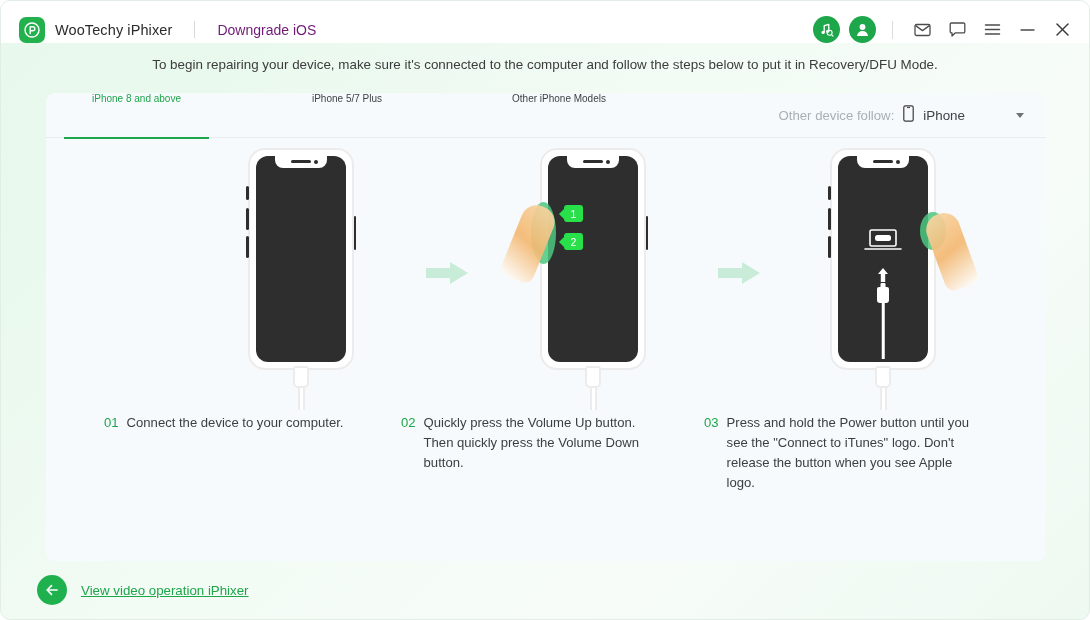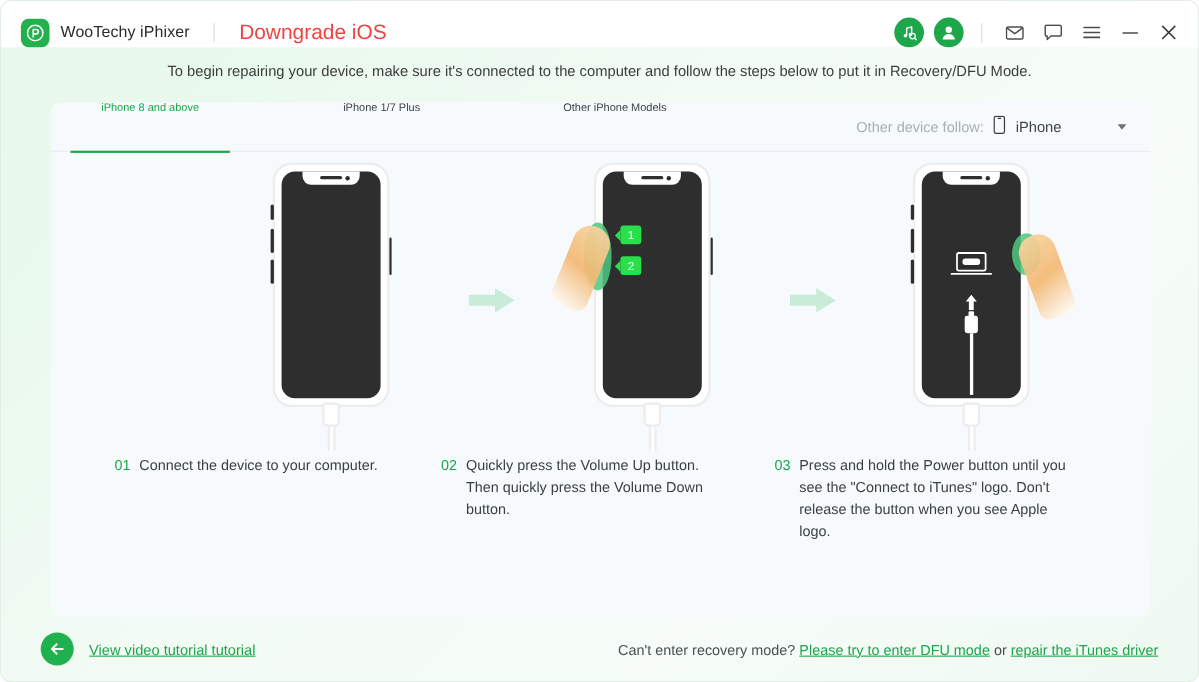--- a/index.html
+++ b/index.html
@@ -33,21 +33,21 @@
     background: #22b14c;
     display: flex; align-items: center; justify-content: center;
   }
   .logo svg { display: block; }
   .brand-name {
     font-size: 14.5px; color: #2b2b2b; letter-spacing: .1px;
   }
   .brand-sep {
     width: 1px; height: 17px; background: #d8d8d8; margin: 0 12px;
   }
-  .brand-sub { font-size: 19px; color: #ef4444; }
+  .brand-sub { font-size: 14px; color: #701a75; }
   .spacer { flex: 1; }
   .tb-right { display: flex; align-items: center; gap: 9px; }
   .circ-icon {
     width: 27px; height: 27px; border-radius: 50%;
     background: #1ea64a;
     display: flex; align-items: center; justify-content: center;
   }
   .tb-sep { width: 1px; height: 18px; background: #dcdcdc; margin: 0 7px; }
   .tb-btn {
     width: 26px; height: 24px;
@@ -403,21 +403,21 @@
 
   <div class="intro">To begin repairing your device, make sure it's connected to the computer and follow the steps below to put it in Recovery/DFU Mode.</div>
 
   <div class="card">
 
     <div class="tabbar">
       <div class="tab tab-1 active">
         <span>iPhone 8 and above</span>
       </div>
       <div class="tab tab-2">
-        <span>iPhone 1/7 Plus</span>
+        <span>iPhone 5/7 Plus</span>
       </div>
       <div class="tab tab-3">
         <span>Other iPhone Models</span>
       </div>
 
       <div class="devtype">
         <span class="devtype-label">Other device follow:</span>
         <span>
           <svg width="11" height="17" viewBox="0 0 11 17">
             <rect x="0.8" y="0.8" width="9.4" height="15.4" rx="1.6" fill="none" stroke="#3b3b3b" stroke-width="1.2"></rect>
@@ -530,23 +530,17 @@
 
   </div>
 
   <div class="footer">
     <span class="back-btn">
       <svg width="16" height="14" viewBox="0 0 16 14">
         <line x1="13" y1="7" x2="3.5" y2="7" stroke="#ffffff" stroke-width="1.7" stroke-linecap="round"></line>
         <path d="M7.5 2.7L3.2 7l4.3 4.3" fill="none" stroke="#ffffff" stroke-width="1.7" stroke-linecap="round" stroke-linejoin="round"></path>
       </svg>
     </span>
-    <a class="tutorial-link">View video tutorial tutorial</a>
-
-    <div class="footer-right">
-      <span>Can't enter recovery mode?</span>
-      <a>Please try to enter DFU mode</a>
-      <span>or</span>
-      <a>repair the iTunes driver</a>
-    </div>
+    <a class="tutorial-link">View video operation iPhixer</a>
+
   </div>
 
 </div>
 
 </body></html>

